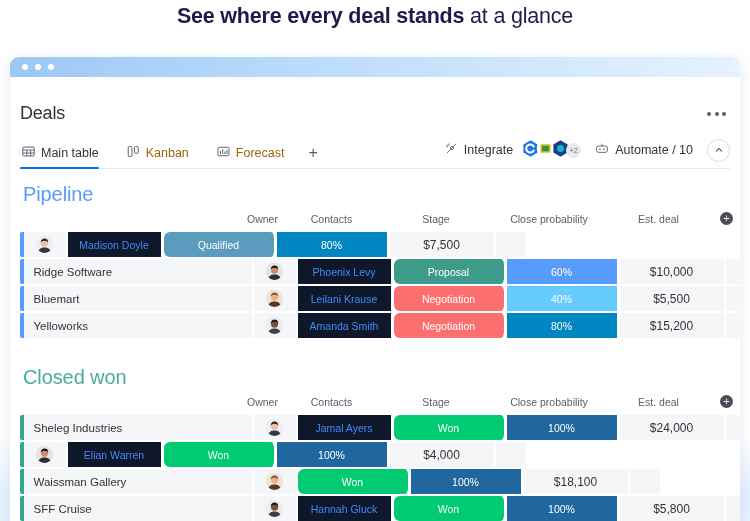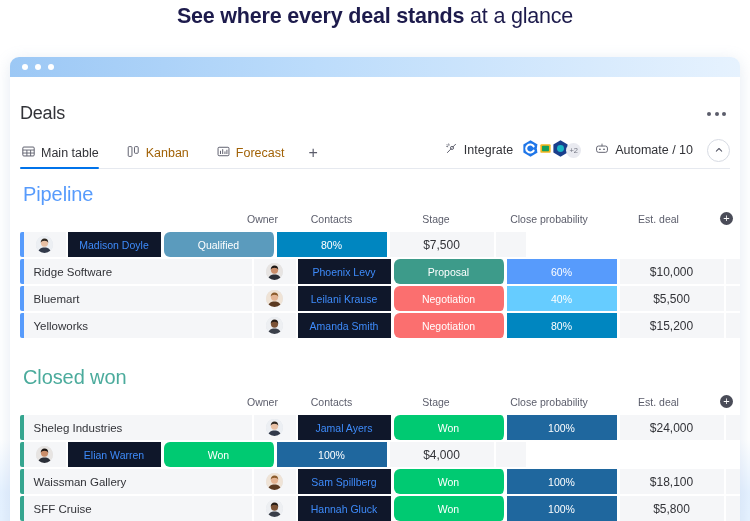--- a/index.html
+++ b/index.html
@@ -597,21 +597,20 @@
             <div class="c-owner">
               <span class="avatar">
                 <svg width="17" height="17" viewBox="0 0 24 24">
                   <rect width="24" height="24" fill="#efe3d6"></rect>
                   <path d="M3 24c0-5 4-7.6 9-7.6S21 19 21 24z" fill="#5b3a22"></path>
                   <circle cx="12" cy="10" r="5.1" fill="#e3b392"></circle>
                   <path d="M6.7 9.6C6.5 5.6 8.8 3.4 12 3.4s5.5 2.1 5.3 6.2c-.6-1.9-2.5-2.9-5.3-2.9s-4.7 1-5.3 2.9z" fill="#8a5a2b"></path>
                 </svg>
               </span>
             </div>
-            <div class="c-contact">Sam Spillberg</div>
             <div class="c-stage" style="background:#00ca72">Won</div>
             <div class="c-prob" style="background:#1f679e">100%</div>
             <div class="c-deal">$18,100</div>
             <div class="c-last"></div>
           </div>
           <div class="row">
             <div class="rowbar" style="background:#35a58f"></div>
             <div class="c-name">SFF Cruise</div>
             <div class="c-owner">
               <span class="avatar">

